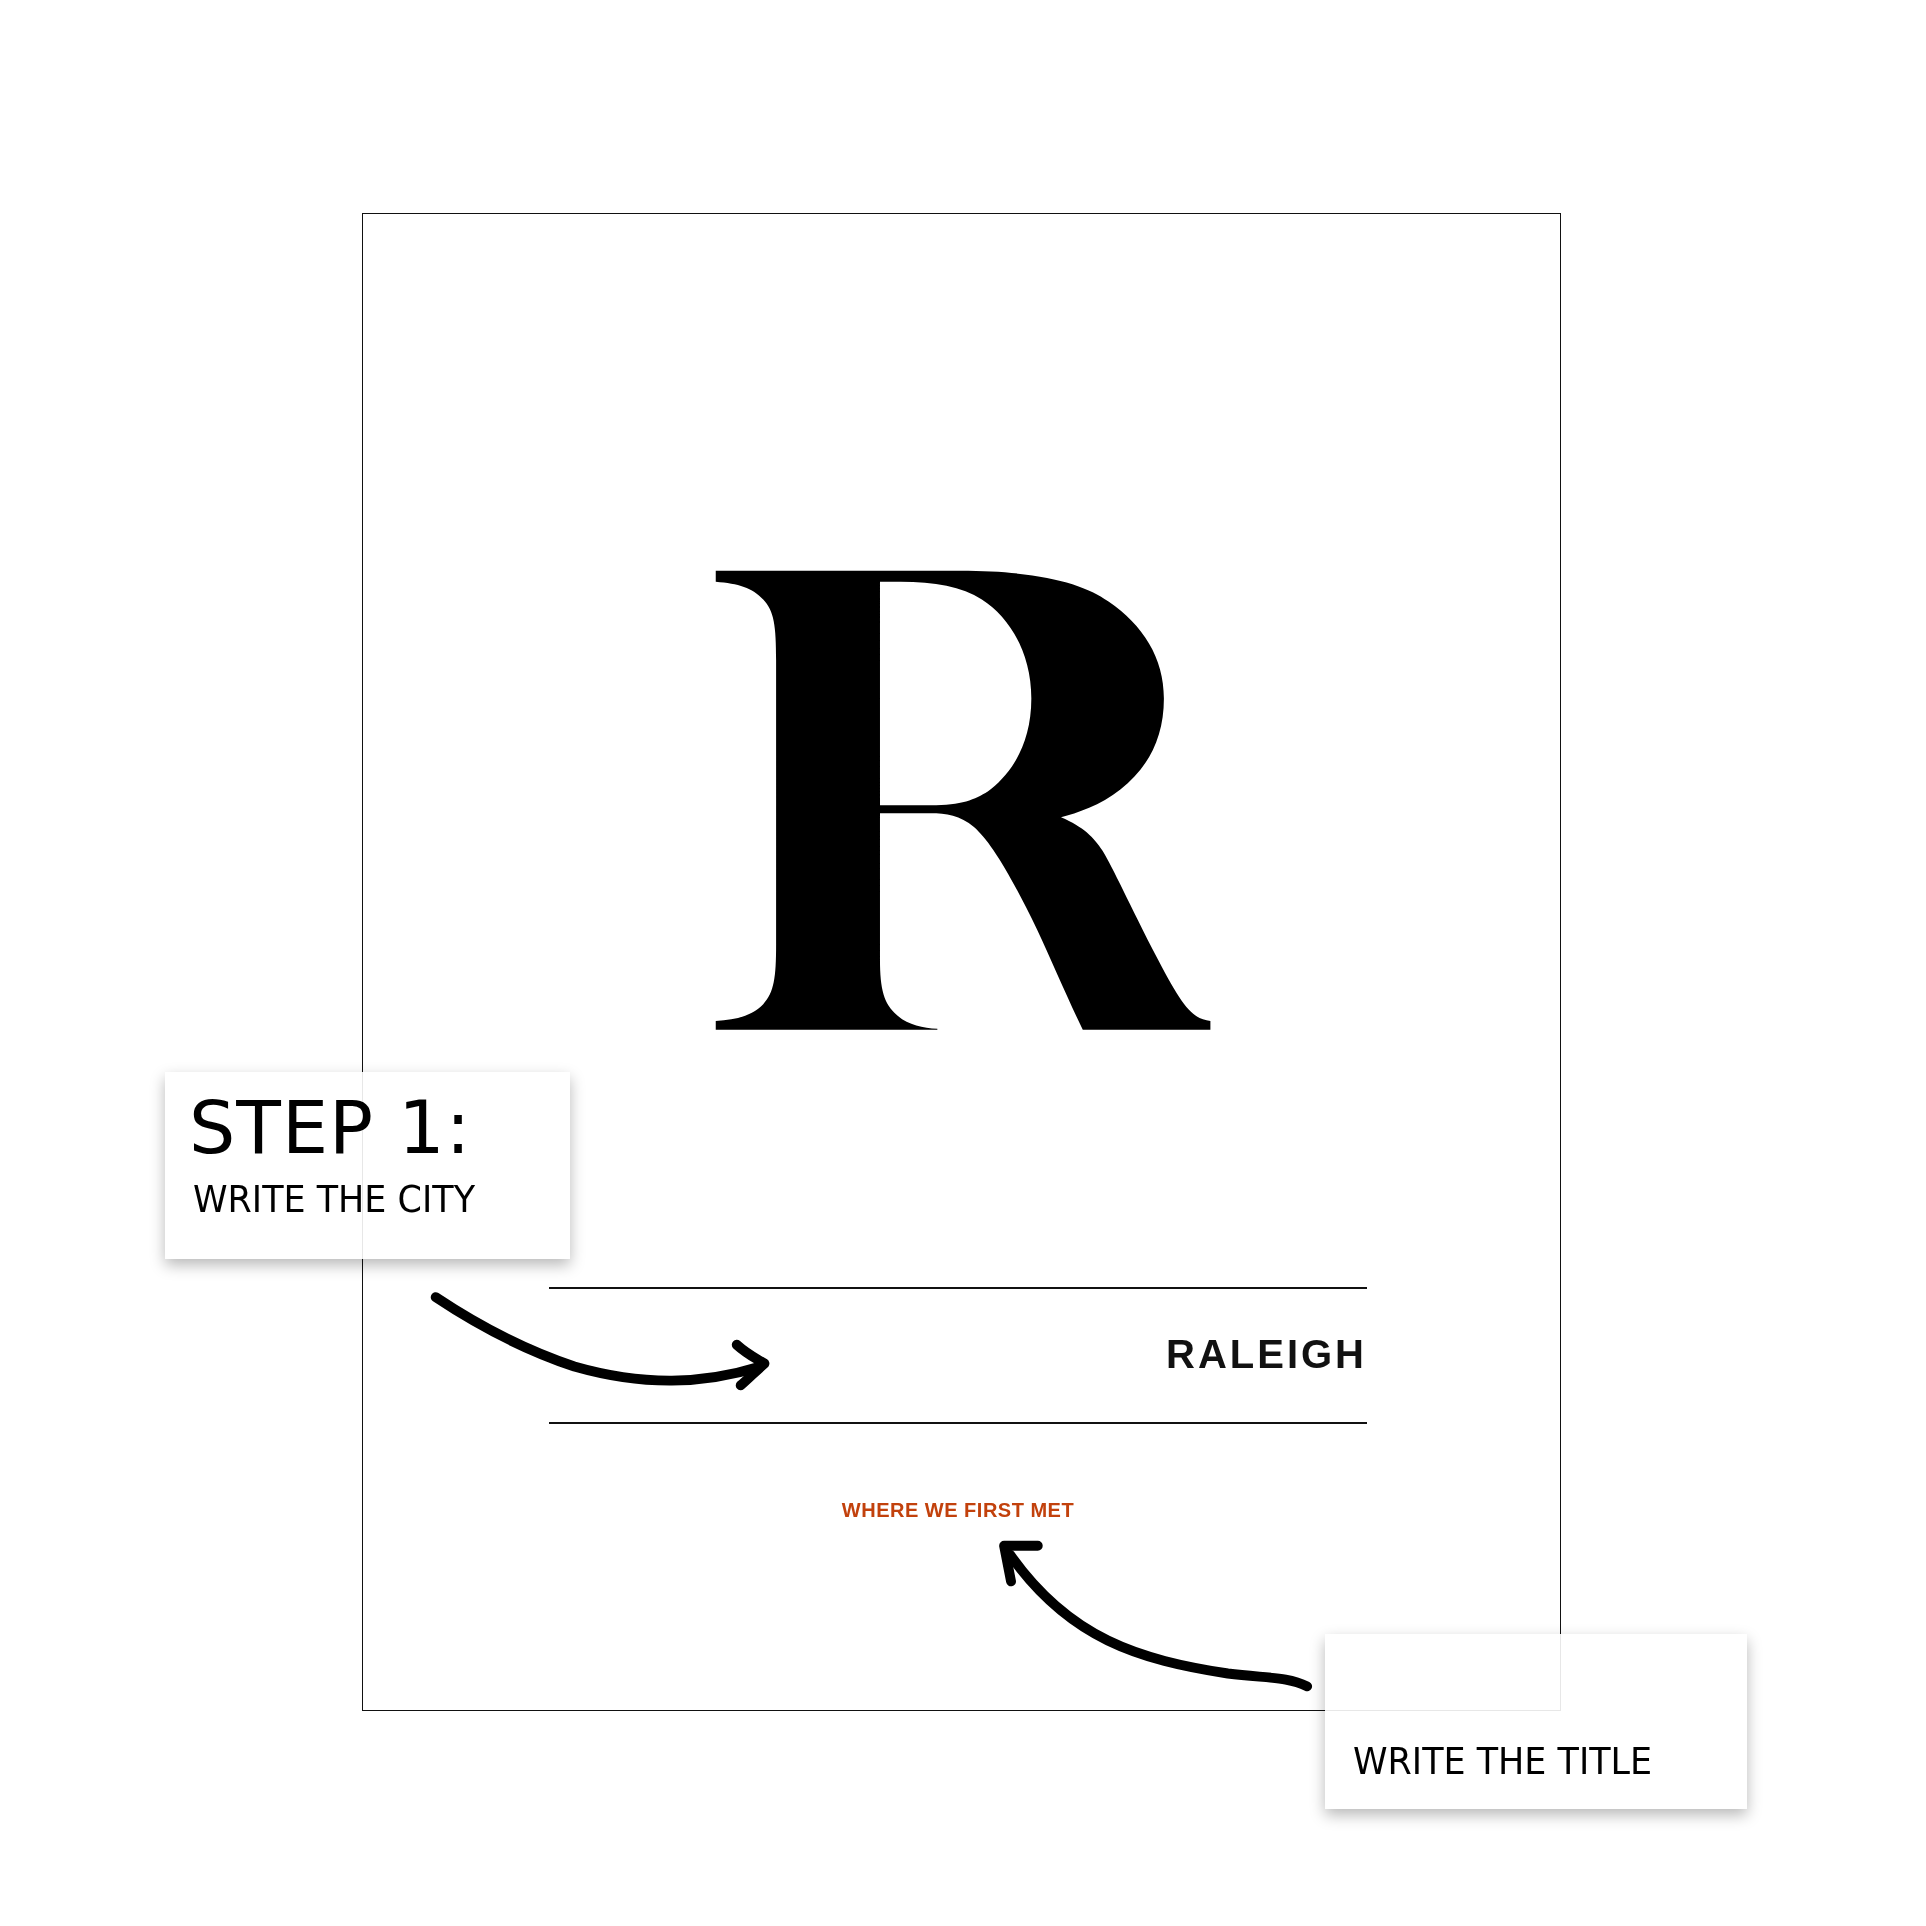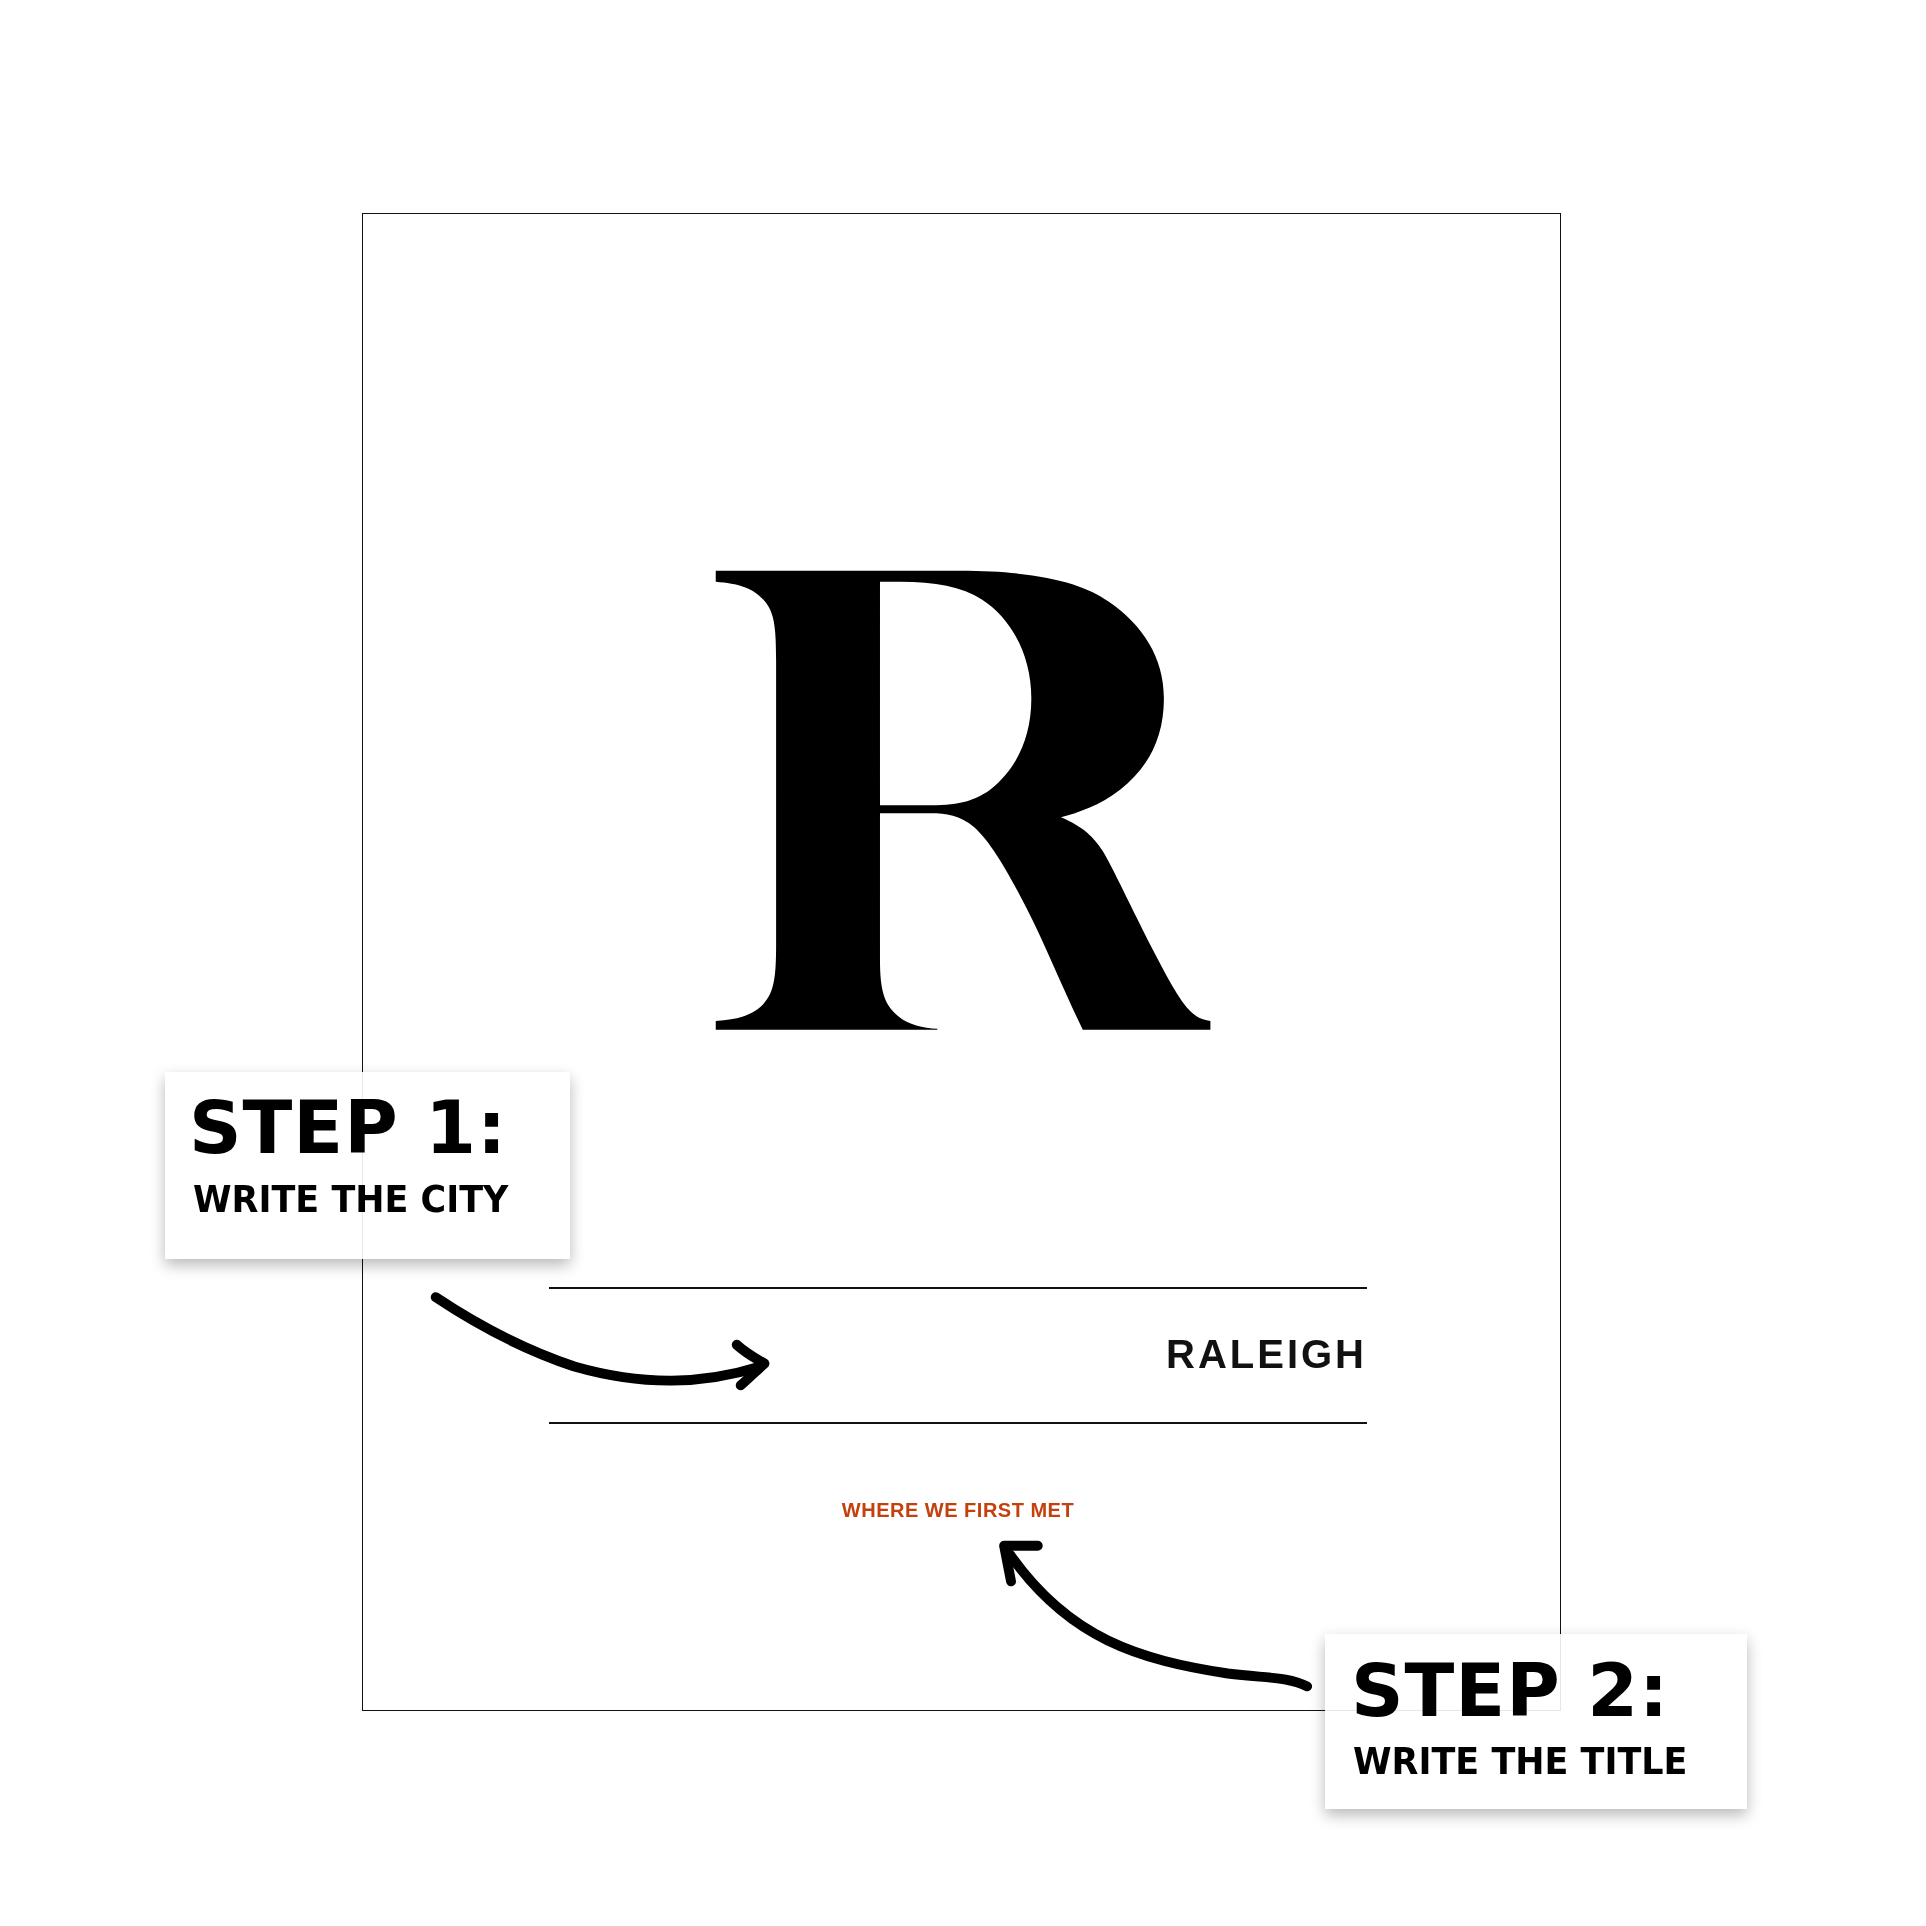--- a/index.html
+++ b/index.html
@@ -22,21 +22,21 @@
   }
   .subtitle {
     position: absolute; left: 549px; width: 818px; top: 1497px;
     text-align: center; font-family: "Liberation Sans", sans-serif; font-weight: bold;
     font-size: 20px; letter-spacing: 0.5px; color: #c2410c; line-height: 26px;
   }
   .arrows { position: absolute; left: 0; top: 0; width: 1927px; height: 1927px; pointer-events: none; }
   .step {
     position: absolute; background: rgba(255,255,255,0.9);
     box-shadow: 0 6px 14px rgba(0,0,0,0.28);
-    font-family: "DejaVu Sans", sans-serif; font-weight: bold; color: #000;
+    font-family: "DejaVu Sans", sans-serif; font-weight: normal; color: #000;
   }
   .step1 { left: 165px; top: 1072px; width: 405px; height: 187px; }
   .step2 { left: 1325px; top: 1634px; width: 422px; height: 175px; }
   .step .big {
     position: absolute; left: 24px; font-size: 73px; line-height: 79px; letter-spacing: 1px;
   }
   .step .small {
     position: absolute; left: 28px; font-size: 38px; line-height: 44px; letter-spacing: 0px;
     transform: scaleX(0.92); transform-origin: left center;
   }
@@ -75,16 +75,15 @@
     <path d="M1048,1561 L1014,1561 L1021,1597"></path>
   </g>
 </svg>
 
 <div class="step step1">
   <div class="big">STEP 1:</div>
   <div class="small">WRITE THE CITY</div>
 </div>
 
 <div class="step step2">
-  <div class="big">STEP 2:</div>
   <div class="small">WRITE THE TITLE</div>
 </div>
 
 
 </body></html>

